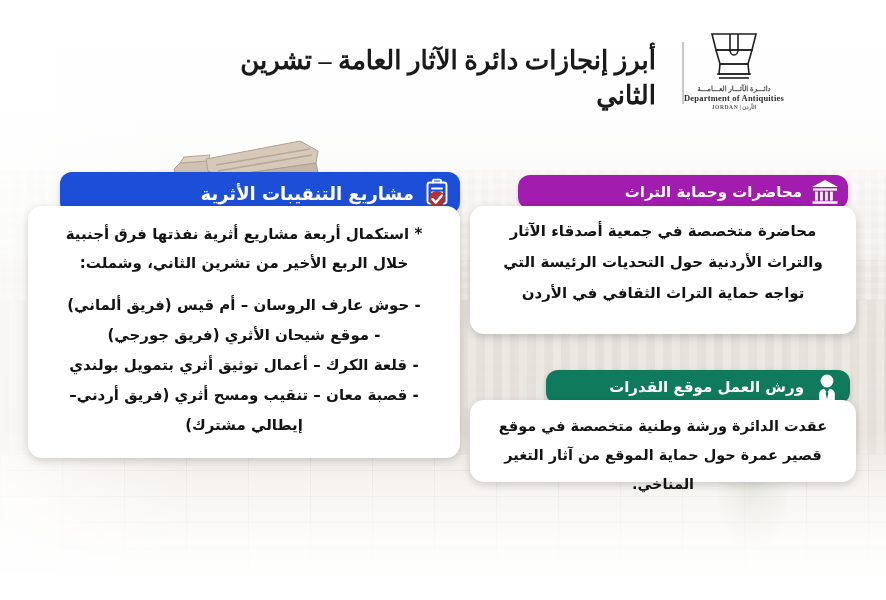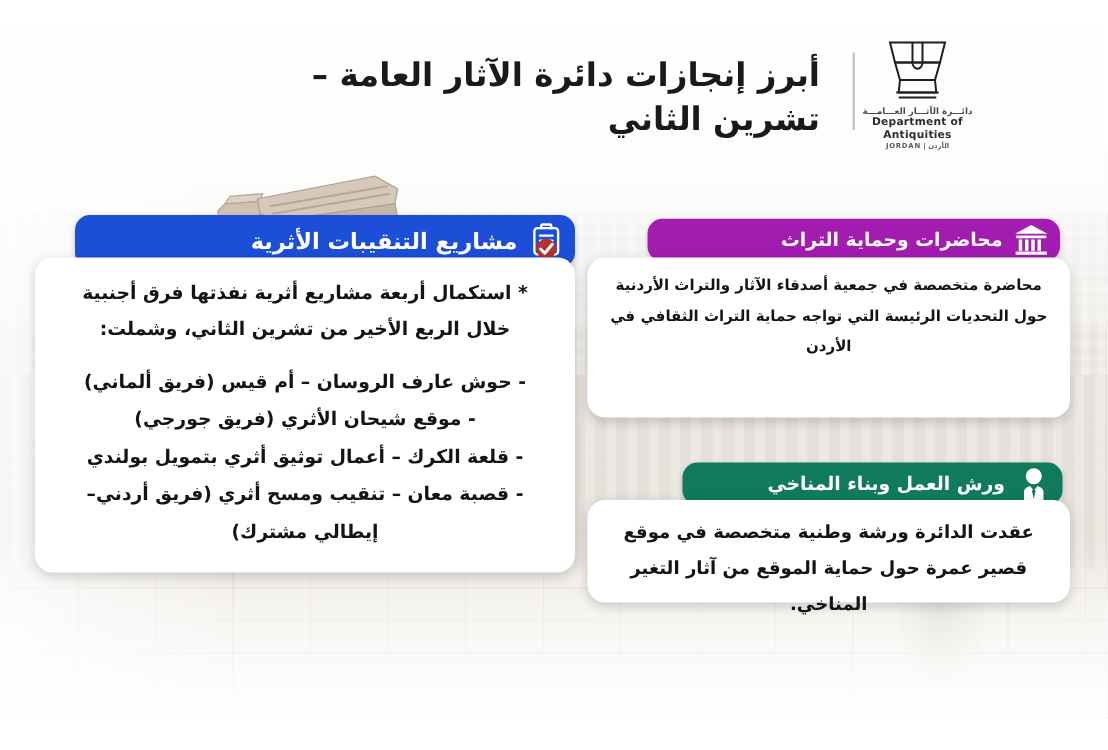--- a/index.html
+++ b/index.html
@@ -34,21 +34,21 @@
      background:radial-gradient(ellipse at 50% 30%, rgba(120,126,92,.55), rgba(160,164,130,.15) 70%, transparent 75%);}
   .bg-fade-bottom{position:absolute;left:0;top:430px;width:886px;height:170px;
      background:linear-gradient(rgba(255,255,255,0) 0%, rgba(255,255,255,.55) 35%, rgba(255,255,255,.93) 78%, #fff 100%);}
   .bg-fade-top{position:absolute;left:0;top:0;width:886px;height:260px;
      background:linear-gradient(#fff 0%, rgba(255,255,255,.92) 42%, rgba(255,255,255,.30) 100%);}
   .bg-fade-left{position:absolute;left:0;top:0;width:180px;height:600px;
      background:linear-gradient(to right, rgba(255,255,255,.75), rgba(255,255,255,0));}
   .bg-veil{position:absolute;inset:0;background:rgba(255,255,255,.42);}
 
   
-  .header{position:absolute;left:0;top:18px;width:886px;height:96px;}
+  .header{position:absolute;left:0;top:18px;width:886px;height:96px;font-family:Liberation Serif, serif;}
   .title{position:absolute;right:230px;top:26px;width:430px;text-align:right;
      font-size:26px;font-weight:bold;color:#1a1a1a;line-height:1.34;letter-spacing:0;}
   .title-rule{position:absolute;right:202px;top:24px;width:2px;height:62px;background:#c9c9c9;}
 
   .logo{position:absolute;right:96px;top:12px;width:112px;height:92px;text-align:center;}
   .logo svg{display:block;margin:0 auto;}
   .logo-ar{font-size:7px;color:#4a4a4a;letter-spacing:1px;margin-top:1px;font-weight:bold;}
   .logo-en{font-size:8.5px;color:#2c2c2c;font-weight:bold;letter-spacing:.2px;}
   .logo-jo{font-size:5.5px;color:#5a5a5a;letter-spacing:.6px;margin-top:1px;font-weight:bold;}
 
@@ -70,21 +70,21 @@
   #card-excavations{left:28px;top:206px;width:432px;height:252px;}
   #card-excavations .c-body{font-size:15px;line-height:1.95;}
   .intro{}
   .bullets{margin-top:12px;text-align:center;}
   .bullets div{margin:1px 0;}
 
   
   #banner-lectures{left:518px;top:175px;width:330px;height:34px;background:#a21caf;}
   #banner-lectures .b-text{font-size:15px;}
   #card-lectures{left:470px;top:206px;width:386px;height:128px;}
-  #card-lectures .c-body{font-size:12px;line-height:2.05;padding:10px 18px;}
+  #card-lectures .c-body{font-size:15px;line-height:2.05;padding:10px 18px;}
 
   
   #banner-workshops{left:546px;top:370px;width:304px;height:34px;background:#0f7a5c;}
   #banner-workshops .b-text{font-size:15px;}
   #card-workshops{left:470px;top:400px;width:386px;height:82px;}
   #card-workshops .c-body{font-size:14.5px;line-height:2.0;padding:12px 18px;}
 </style>
 </head>
 <body>
 
@@ -186,20 +186,20 @@
   <div class="banner" id="banner-workshops">
     <span class="b-icon">
       <svg width="28" height="28" viewBox="0 0 28 28">
         <g fill="#ffffff">
           <circle cx="14" cy="8" r="6.4"></circle>
           <path d="M6.2 28 V20.6 c0-2.4 2.2-4.2 4.8-4.9 l3 3.6 3-3.6 c2.6 .7 4.8 2.5 4.8 4.9 V28 Z"></path>
         </g>
         <path d="M14 17.4 L12.6 20 L14 26 L15.4 20 Z" fill="#0f7a5c"></path>
       </svg>
     </span>
-    <span class="b-text">ورش العمل وبناء المناخي</span>
+    <span class="b-text">ورش العمل موقع القدرات</span>
   </div>
 
   <div class="card" id="card-workshops">
     <div class="c-body">عقدت الدائرة ورشة وطنية متخصصة في موقع قصير عمرة حول حماية الموقع من آثار التغير المناخي.</div>
   </div>
 
 </div>
 
 </body></html>

